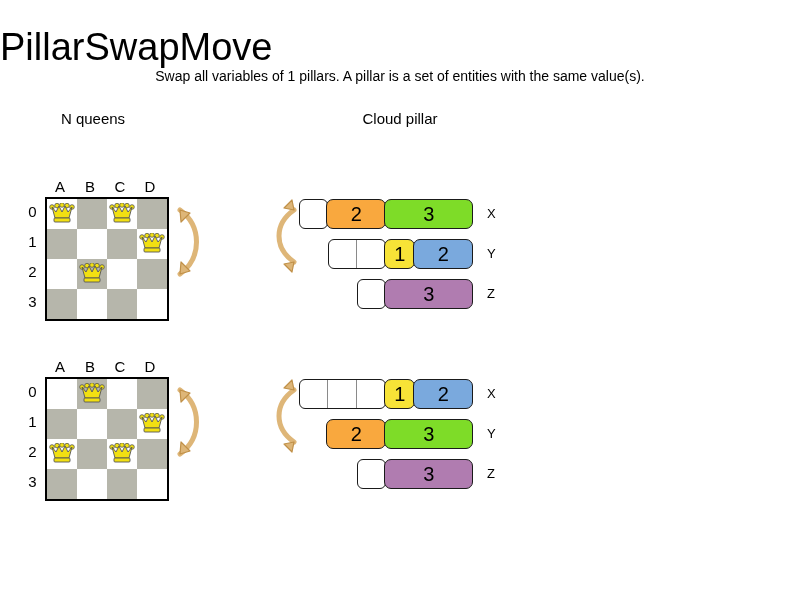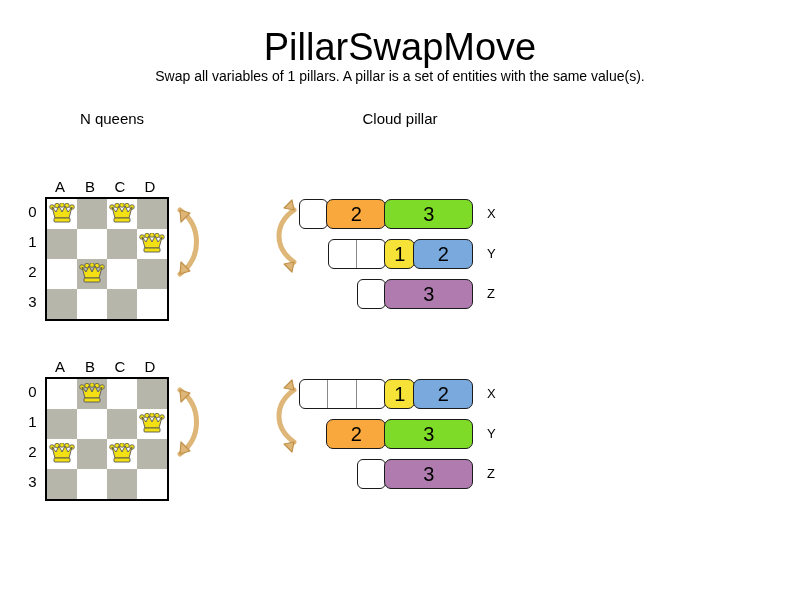--- a/index.html
+++ b/index.html
@@ -2,31 +2,31 @@
 <html><head>
 <meta charset="utf-8">
 <style>
   html,body{margin:0;padding:0;}
   body{
     width:800px;height:600px;background:#ffffff;
     font-family:"Liberation Sans", sans-serif;
     color:#000;overflow:hidden;position:relative;
   }
   .title{
-    position:absolute;top:26px;left:0;width:800px;text-align:center;
+    position:absolute;top:26px;left:0;width:800px;text-align:left;
     font-size:38px;font-weight:400;letter-spacing:0px;
   }
   .subtitle{
     position:absolute;top:68px;left:0;width:800px;text-align:center;
     font-size:14px;font-weight:400;
   }
   .section-label{
     position:absolute;font-size:15px;text-align:center;
   }
-  #label-nqueens{top:110px;left:32px;width:160px;}
+  #label-nqueens{top:110px;left:13px;width:160px;}
   #label-cloud{top:110px;left:320px;width:160px;}
 
   
   .board-wrap{position:absolute;}
   .board{
     position:absolute;left:21px;top:19px;
     width:120px;height:120px;
     border:2px solid #000;
     display:grid;grid-template-columns:repeat(4,30px);grid-template-rows:repeat(4,30px);
     box-sizing:content-box;

